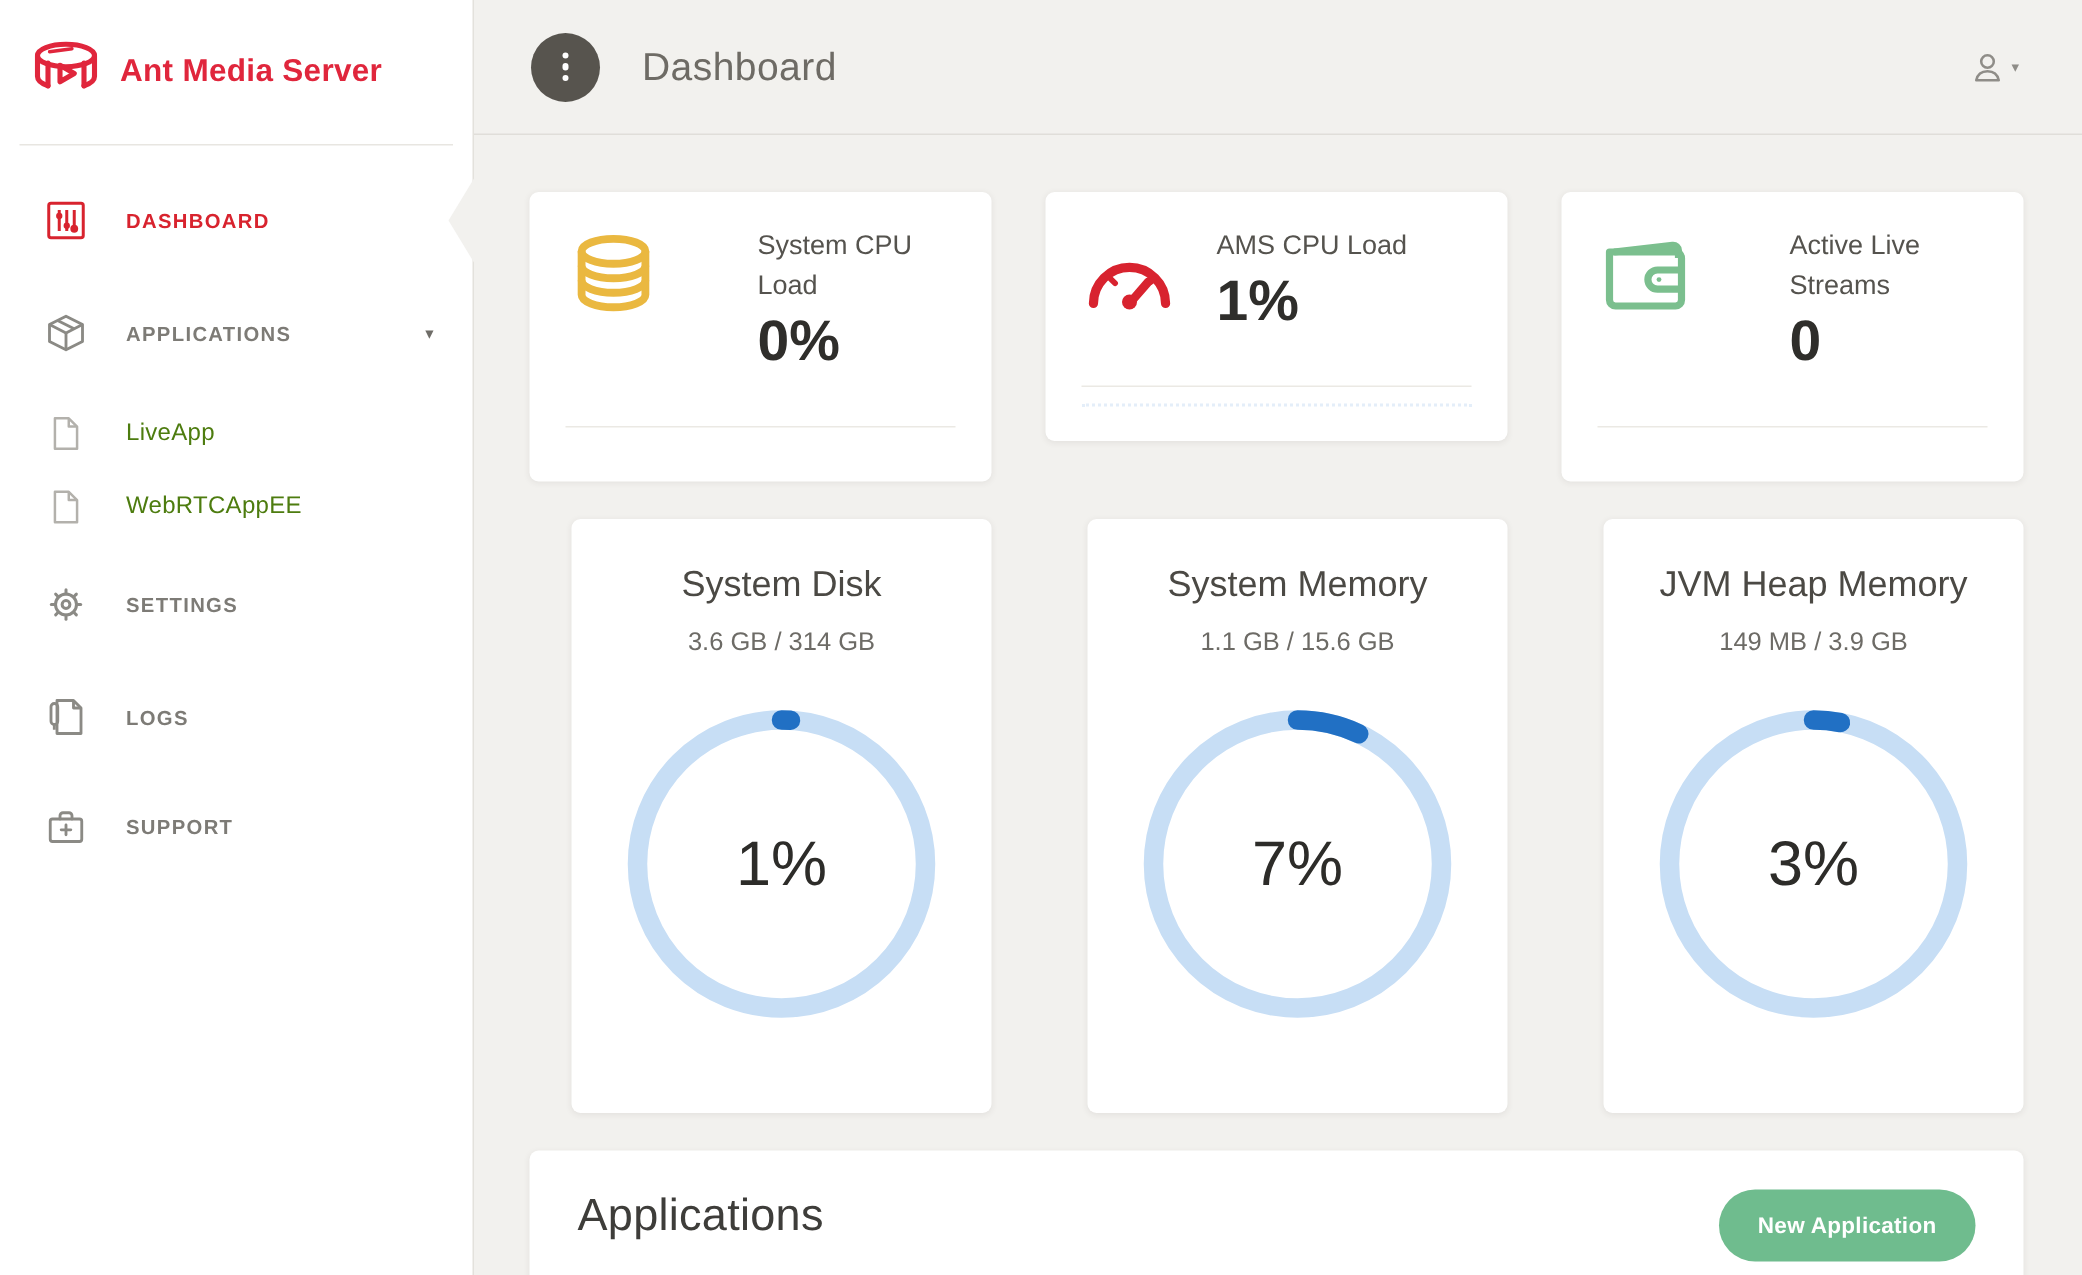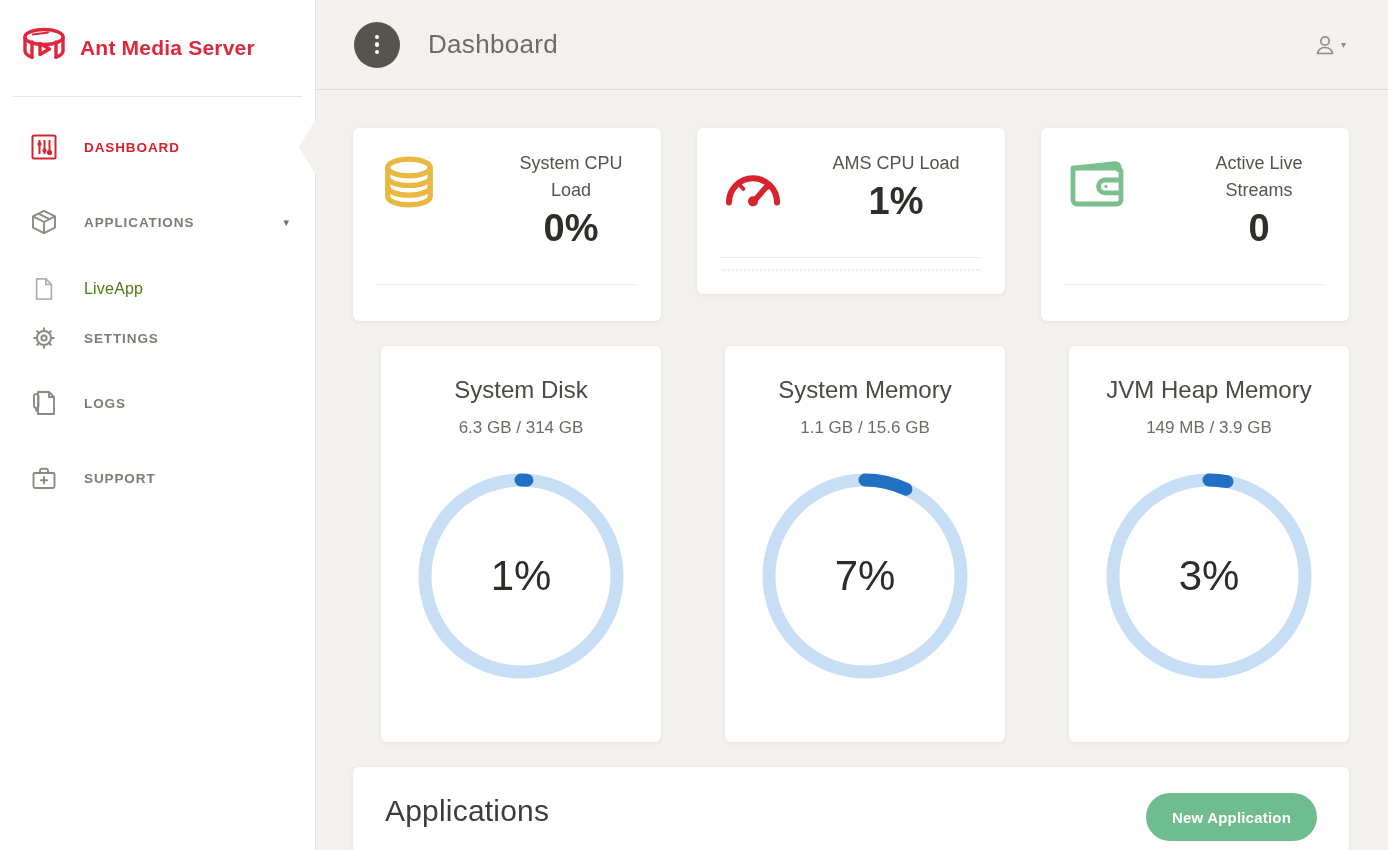--- a/index.html
+++ b/index.html
@@ -37,21 +37,21 @@
   .page-title { margin-left:28px; font-size:26px; color:#6e6b65; letter-spacing:0.3px; font-weight:400; }
   .user-menu { margin-left:auto; display:flex; align-items:center; gap:4px; cursor:pointer; }
   .user-caret { color:#8f8d88; font-size:10px; }
 
   .content { padding:38px 39px 0 37px; display:grid; grid-template-columns:repeat(3, 1fr); gap:25px 36px; align-items:start; }
 
   
   .stat-card { background:#fff; border-radius:6px; box-shadow:0 1px 4px rgba(60,55,45,0.08); padding:22px 24px 0; }
   .stat-top { display:flex; justify-content:space-between; }
   .stat-ico { width:64px; height:58px; flex-shrink:0; margin-top:4px; }
-  .stat-text { text-align:center; width:132px; }
+  .stat-text { text-align:left; width:132px; }
   .stat-title { font-size:18px; color:#55534e; line-height:1.5; }
   .stat-value { font-size:38px; color:#2f2e2b; font-weight:600; margin-top:2px; line-height:1.2; }
   .stat-divider { border-top:1px solid #ebe9e4; margin-top:32px; }
   .stat-faint { border-top:2px dotted #e4eef9; margin-top:11px; }
   .stat-footer { height:36px; }
 
   
   .gauge-card { background:#fff; border-radius:6px; box-shadow:0 1px 4px rgba(60,55,45,0.08); height:396px; text-align:center; padding-top:30px;margin-left:28px; }
   .gauge-title { font-size:24px; color:#4b4944; font-weight:400; }
   .gauge-sub { font-size:17px; color:#6d6b66; margin-top:14px; }
@@ -112,20 +112,27 @@
     </div>
 
     <div class="nav-item sub">
       <svg class="nav-icon" style="width:22px;height:24px;margin-left:3px;margin-right:29px;" viewBox="0 0 22 26" fill="none" stroke="#b3b1ac" stroke-width="1.8" stroke-linejoin="round">
         <path d="M3 2 H13 L19 8 V24 H3 Z"></path>
           <path d="M13 2 V8 H19"></path>
       </svg>
       <span class="nav-label">LiveApp</span>
     </div>
 
+    <div class="nav-item sub">
+      <svg class="nav-icon" style="width:22px;height:24px;margin-left:3px;margin-right:29px;" viewBox="0 0 22 26" fill="none" stroke="#b3b1ac" stroke-width="1.8" stroke-linejoin="round">
+        <path d="M3 2 H13 L19 8 V24 H3 Z"></path>
+          <path d="M13 2 V8 H19"></path>
+      </svg>
+      <span class="nav-label">WebRTCAppEE</span>
+    </div>
 
     <div class="nav-item">
       <svg class="nav-icon" viewBox="0 0 28 28" fill="none" stroke="#8b8a85" stroke-width="2" stroke-linecap="round">
         <circle cx="14" cy="14" r="7"></circle>
         <circle cx="14" cy="14" r="2.6"></circle>
         <path d="M14 4.2 V7"></path>
           <path d="M14 21 V23.8"></path>
         <path d="M4.2 14 H7"></path>
           <path d="M21 14 H23.8"></path>
         <path d="M7.1 7.1 L9 9"></path>
@@ -225,21 +232,21 @@
           <div class="stat-title">Active Live Streams</div>
           <div class="stat-value">0</div>
         </div>
       </div>
       <div class="stat-divider"></div>
       <div class="stat-footer"></div>
     </div>
 
     <div class="gauge-card">
       <div class="gauge-title">System Disk</div>
-      <div class="gauge-sub">6.3 GB / 314 GB</div>
+      <div class="gauge-sub">3.6 GB / 314 GB</div>
       <div class="donut-wrap">
         <svg class="donut" width="206" height="206" viewBox="0 0 206 206">
           <circle cx="103" cy="103" r="96" fill="none" stroke="#c7def5" stroke-width="13"></circle>
           <circle cx="103" cy="103" r="96" fill="none" stroke="#2170c4" stroke-width="13" stroke-linecap="round" transform="rotate(-90 103 103)" stroke-dasharray="6.031857894892402 603.1857894892403"></circle>
         </svg>
         <div class="donut-label">1%</div>
       </div>
     </div>
 
     <div class="gauge-card">

